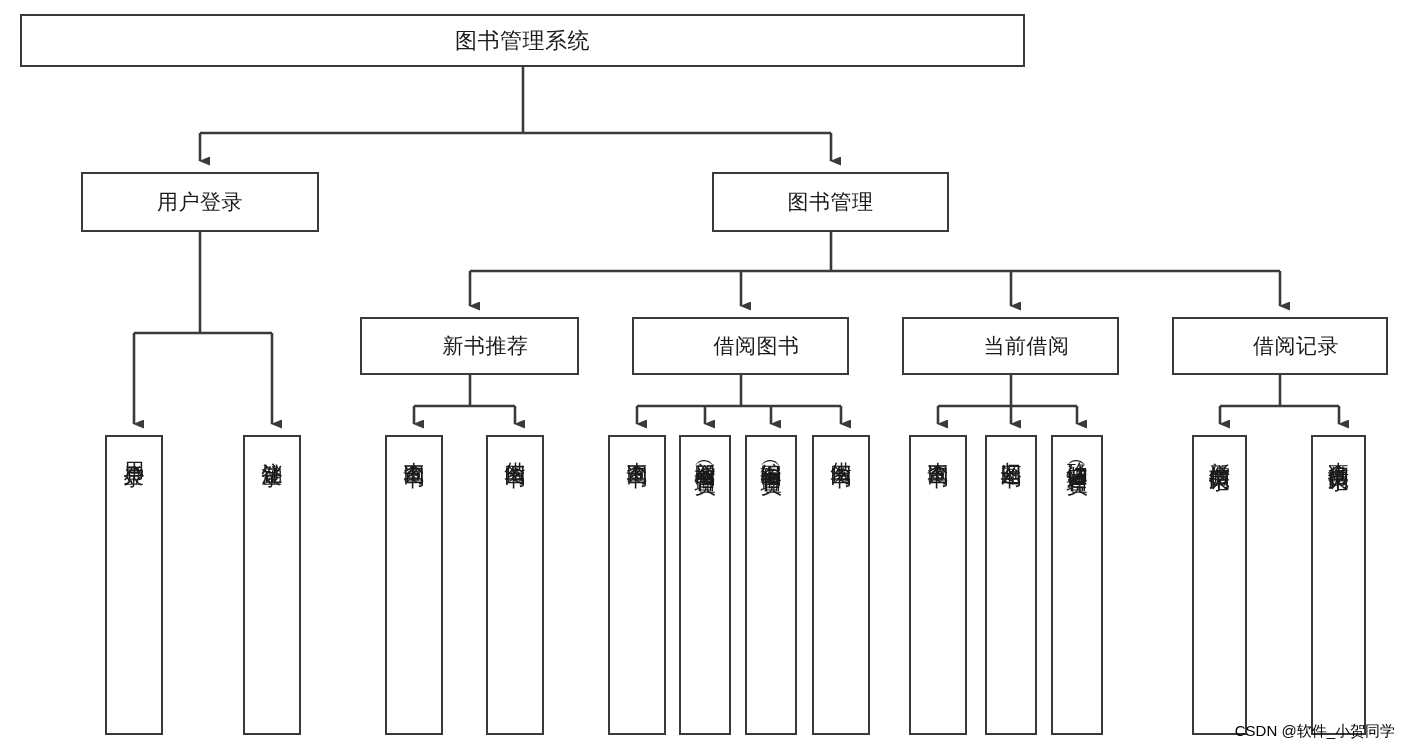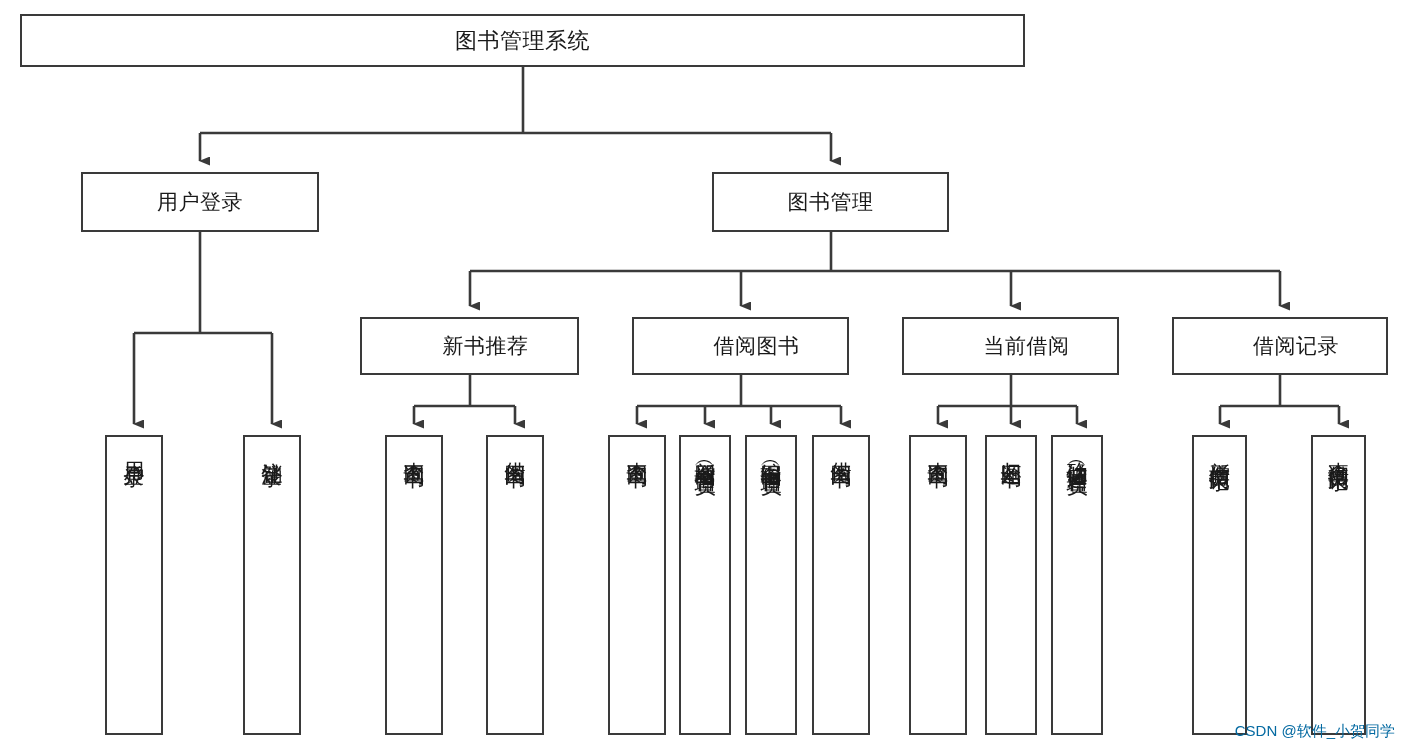--- a/index.html
+++ b/index.html
@@ -60,21 +60,21 @@
   }
   .node-box.lvl1 .node-label { font-size: 22px; }
   .node-box.lvl2 .node-label { font-size: 21px; }
   .node-box.lvl3 .node-label { font-size: 21px; margin-left: 32px; }
 
   #watermark {
     position: absolute;
     right: 10px;
     bottom: 6px;
     font-size: 15px;
-    color: #0369a1;
+    color: #000000;
     white-space: nowrap;
     user-select: none;
   }
 </style>
 </head>
 <body>
 
 <div id="diagram-root">
 
   <svg class="layer" viewBox="0 0 1405 747" xmlns="http://www.w3.org/2000/svg">

